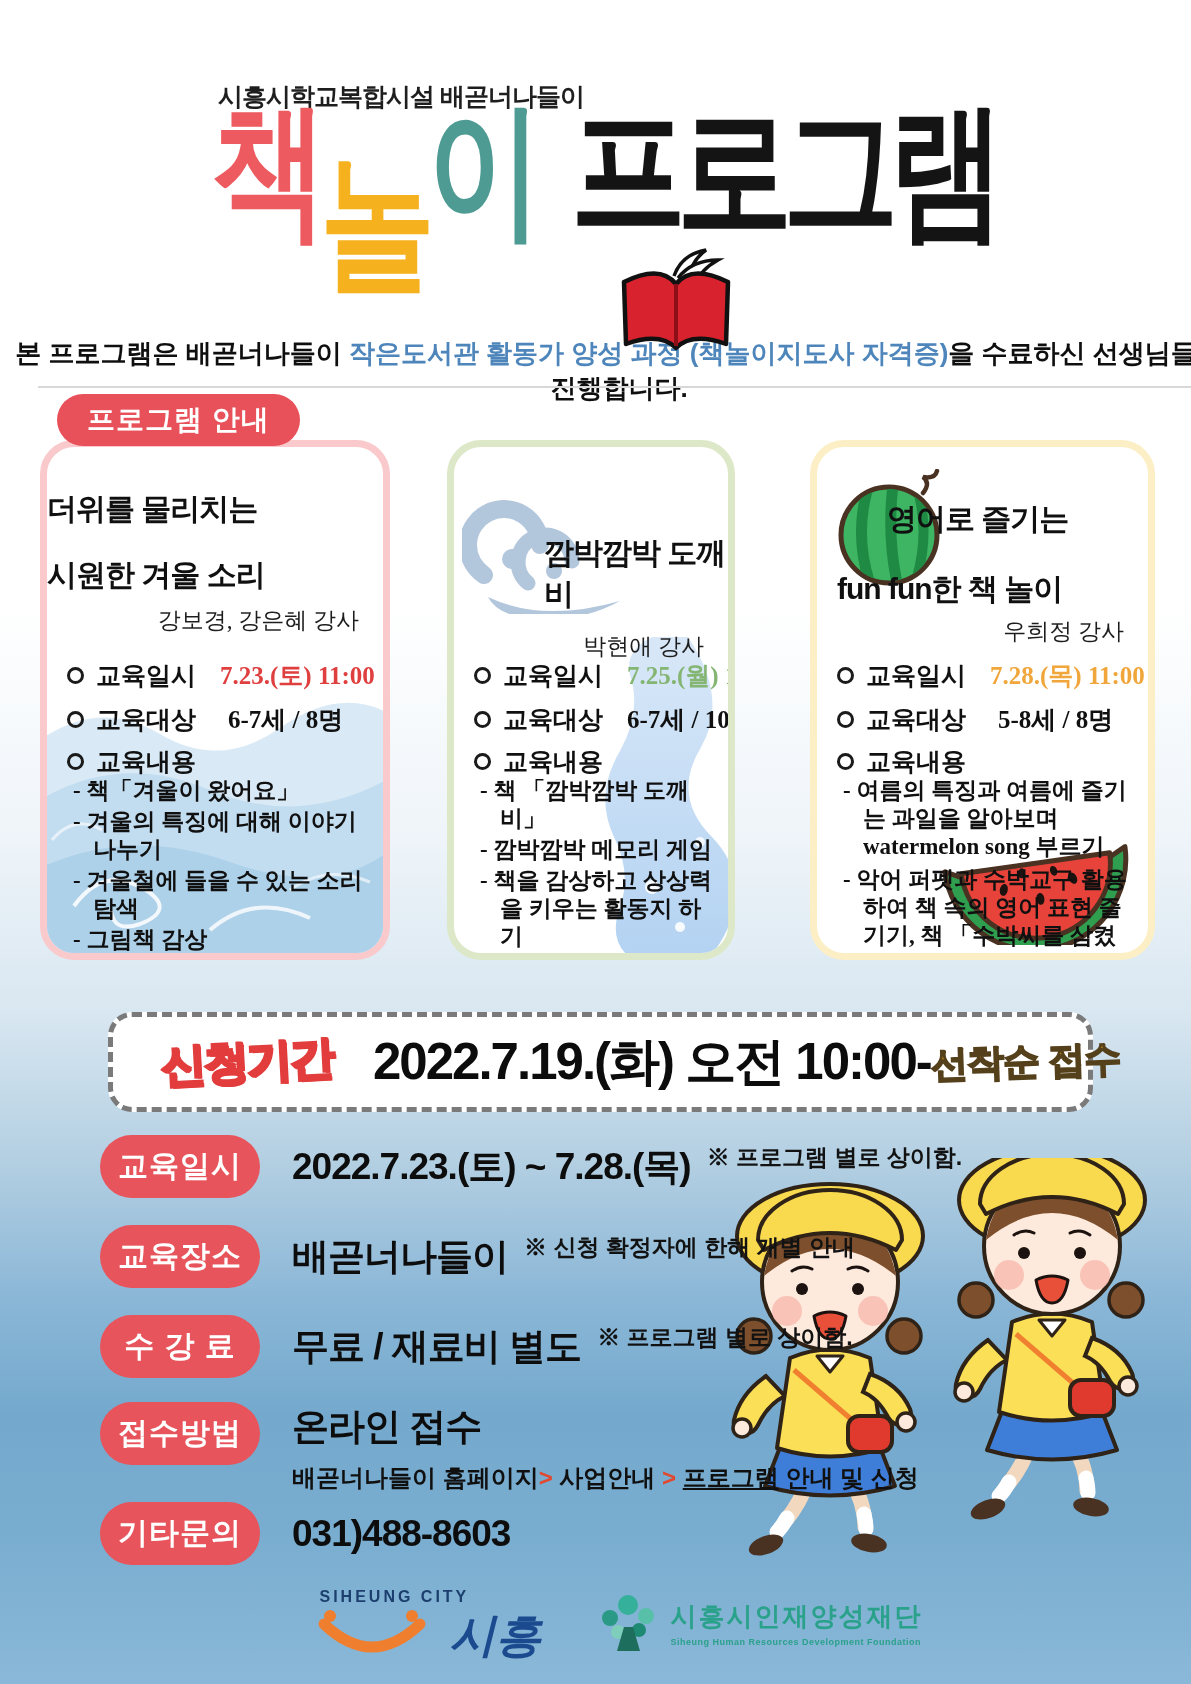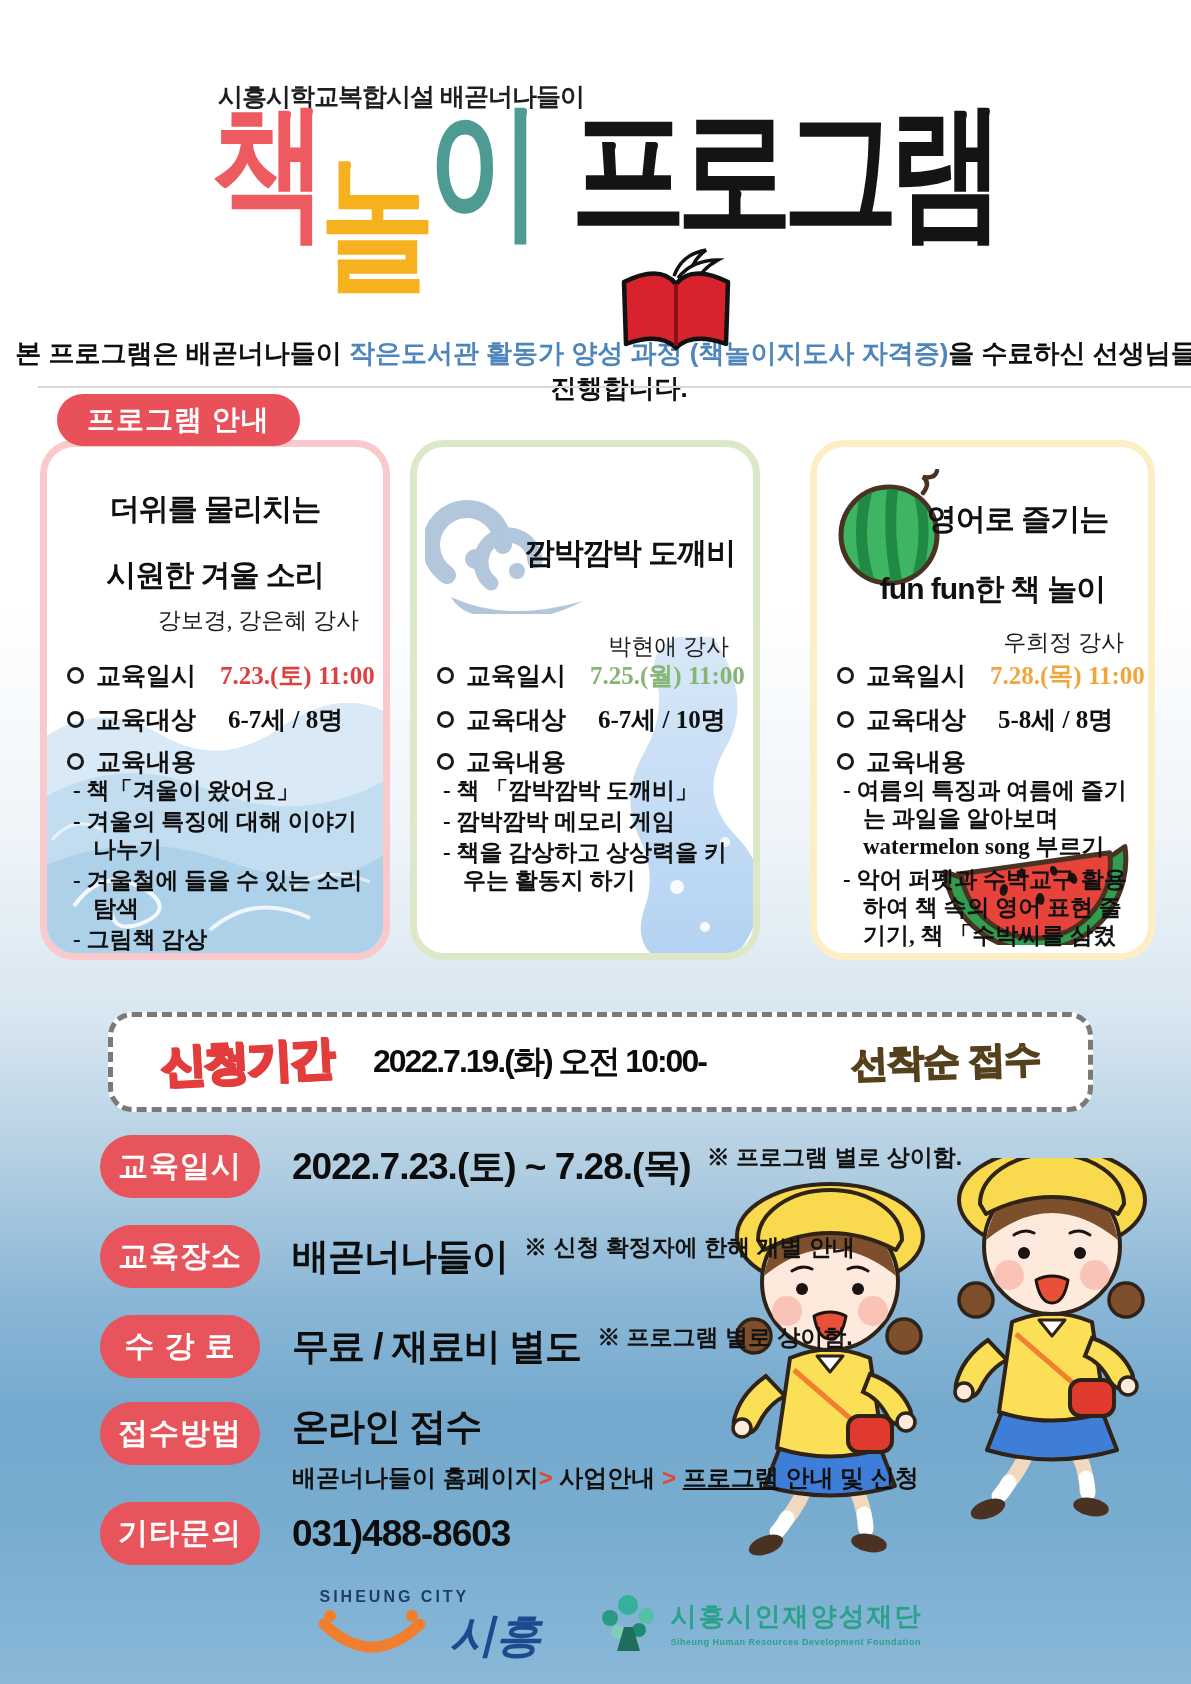--- a/index.html
+++ b/index.html
@@ -22,50 +22,50 @@
   .intro .hl{color:#4e86bb}
   .divider{position:absolute;top:386px;left:38px;right:38px;border-top:2px solid #d8d8d8}
   .section-badge{position:absolute;left:57px;top:394px;background:#e8515a;color:#fff;
     font-size:28px;font-weight:800;padding:7px 30px;border-radius:27px;letter-spacing:1px;z-index:2}
   
   .card{position:absolute;top:440px;height:520px;background:#fff;border-radius:34px;
     overflow:hidden;box-sizing:border-box;z-index:1}
   .card>*{position:absolute;z-index:1}
   .card .deco{z-index:0}
   .card1{left:40px;width:350px;border:7px solid #f9c9cb}
-  .card2{left:410px;width:350px;border:7px solid #dde8c8}
+  .card2{left:447px;width:288px;border:7px solid #dde8c8}
   .card3{left:810px;width:345px;border:7px solid #fcefc6}
-  .cttl{left:0;right:0;text-align:center;font-size:30px;font-weight:700;color:#101010;letter-spacing:-1px}
+  .cttl{left:0;right:0;text-align:left;font-size:30px;font-weight:700;color:#101010;letter-spacing:-1px}
   .card1 .t1{top:42px}.card1 .t2{top:108px}
   .card2 .t1{top:86px;padding-left:90px;box-sizing:border-box}
   .card3 .t1{top:52px;padding-left:70px;box-sizing:border-box}
   .card3 .t2{top:122px;padding-left:20px;box-sizing:border-box}
   .instructor{right:24px;font-size:23px;color:#1d1d1d;font-family:"Liberation Serif",serif}
-  .card1 .instructor{top:158px}.card2 .instructor{top:184px}.card3 .instructor{top:180px}
+  .card1 .instructor{top:158px}.card2 .instructor{top:184px}.card3 .instructor{top:169px}
   .oline{left:20px;right:10px;display:flex;align-items:center;gap:12px;
     font-family:"Liberation Serif",serif;font-size:25px;font-weight:700;color:#101010;white-space:nowrap}
   .omark{width:14px;height:14px;border:3.5px solid #1b1b1b;border-radius:50%;flex:none;box-sizing:border-box;
     width:17px;height:17px}
   .sched{top:212px}.target{top:256px}.content{top:298px}
   .sep{display:inline-block;width:8px}
   .card1 .sched-colored{color:#e03f3f}
   .card2 .sched-colored{color:#84b573}
   .card3 .sched-colored{color:#f0a63a}
   .items{top:330px;left:26px;right:10px;font-family:"Liberation Serif",serif;
     font-size:23px;font-weight:600;color:#101010;line-height:28px}
   .it{margin-bottom:3px;padding-left:20px;text-indent:-20px}
   .it::before{content:"- "}
   .card3 .it{margin-bottom:5px}
   
   .apply-box{position:absolute;left:108px;top:1012px;width:985px;height:100px;background:#fff;
     border:5px dashed #7a7a7a;border-radius:24px;display:flex;align-items:center;
     box-sizing:border-box;padding:0 48px;z-index:2}
   .apply-badge{font-size:45px;font-weight:900;color:#ffedb0;-webkit-text-stroke:3px #e23c3c;
     text-shadow:2px 2px 0 #e23c3c;transform:rotate(-3deg);letter-spacing:-2px;flex:none}
-  .apply-date{font-size:32px;font-weight:800;color:#0c0c0c;letter-spacing:-2px;margin-left:40px;flex:none}
+  .apply-date{font-size:51px;font-weight:800;color:#0c0c0c;letter-spacing:-2px;margin-left:40px;flex:none}
   .apply-note{font-size:37px;font-weight:900;color:#f6a91c;-webkit-text-stroke:1.8px #55401c;
     transform:rotate(-2deg);margin-left:auto;flex:none;letter-spacing:-1px}
   
   .row{position:absolute;left:100px;display:flex;z-index:2}
   .r0{top:1135px}.r1{top:1225px}.r2{top:1315px}.r3{top:1402px}.r4{top:1502px}
   .pill{width:160px;height:63px;background:#e8545b;border-radius:34px;color:#fff;font-size:30px;
     font-weight:800;display:flex;align-items:center;justify-content:center;letter-spacing:1px;flex:none;
     white-space:nowrap}
   .rtext{margin-left:32px;display:flex;flex-direction:column;justify-content:center;min-height:63px}
   .rline{display:flex;align-items:flex-start;white-space:nowrap}

